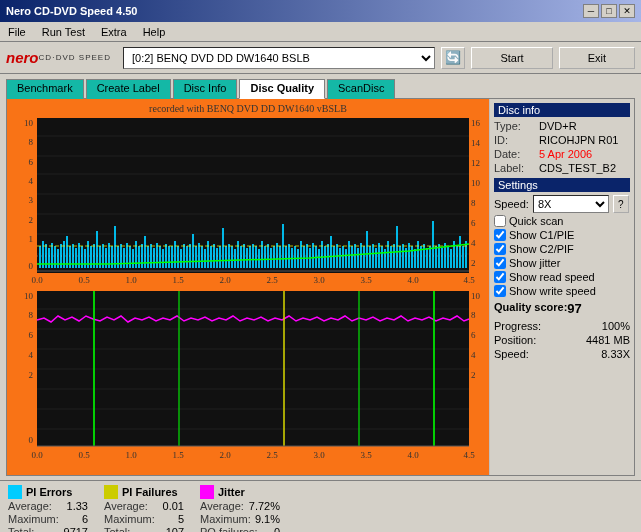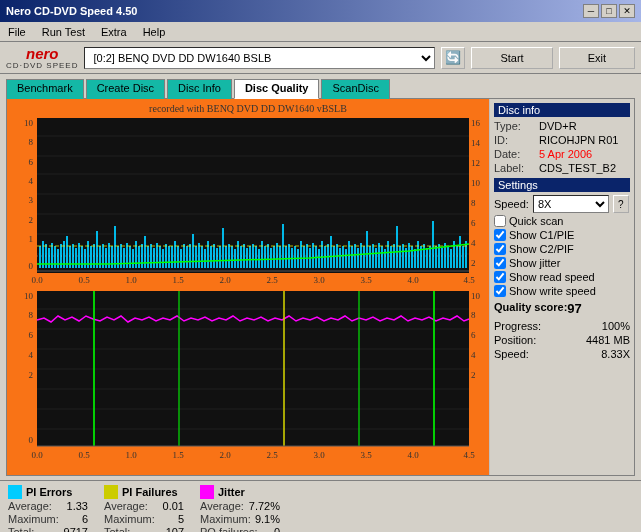--- a/index.html
+++ b/index.html
@@ -199,35 +199,35 @@
 </div>
 
 <div class="menu-bar">
   <span class="menu-item">File</span>
   <span class="menu-item">Run Test</span>
   <span class="menu-item">Extra</span>
   <span class="menu-item">Help</span>
 </div>
 
 <div class="toolbar">
-  <div style="display:flex;flex-direction:column;align-items:center;justify-content:center;">
+  <div style="display:flex;align-items:center;margin-right:6px;justify-content:center;">
     <span style="font-size:15px;font-weight:bold;font-style:italic;color:#cc0000;line-height:1;">nero</span>
     <span style="font-size:8px;color:#333;letter-spacing:1px;">CD·DVD SPEED</span>
   </div>
   <select class="drive-select">
     <option>[0:2]  BENQ DVD DD DW1640 BSLB</option>
   </select>
   <div class="toolbar-icon-btn">🔄</div>
   <button class="toolbar-btn">Start</button>
   <button class="toolbar-btn">Exit</button>
 </div>
 
 <div class="tab-bar">
   <div class="tab">Benchmark</div>
-  <div class="tab">Create Disc</div>
+  <div class="tab">Create Label</div>
   <div class="tab">Disc Info</div>
   <div class="tab active">Disc Quality</div>
   <div class="tab">ScanDisc</div>
 </div>
 
 <div class="main-content">
 
   <div class="chart-area">
     <div class="chart-header">recorded with BENQ   DVD DD DW1640   vBSLB</div>
     

